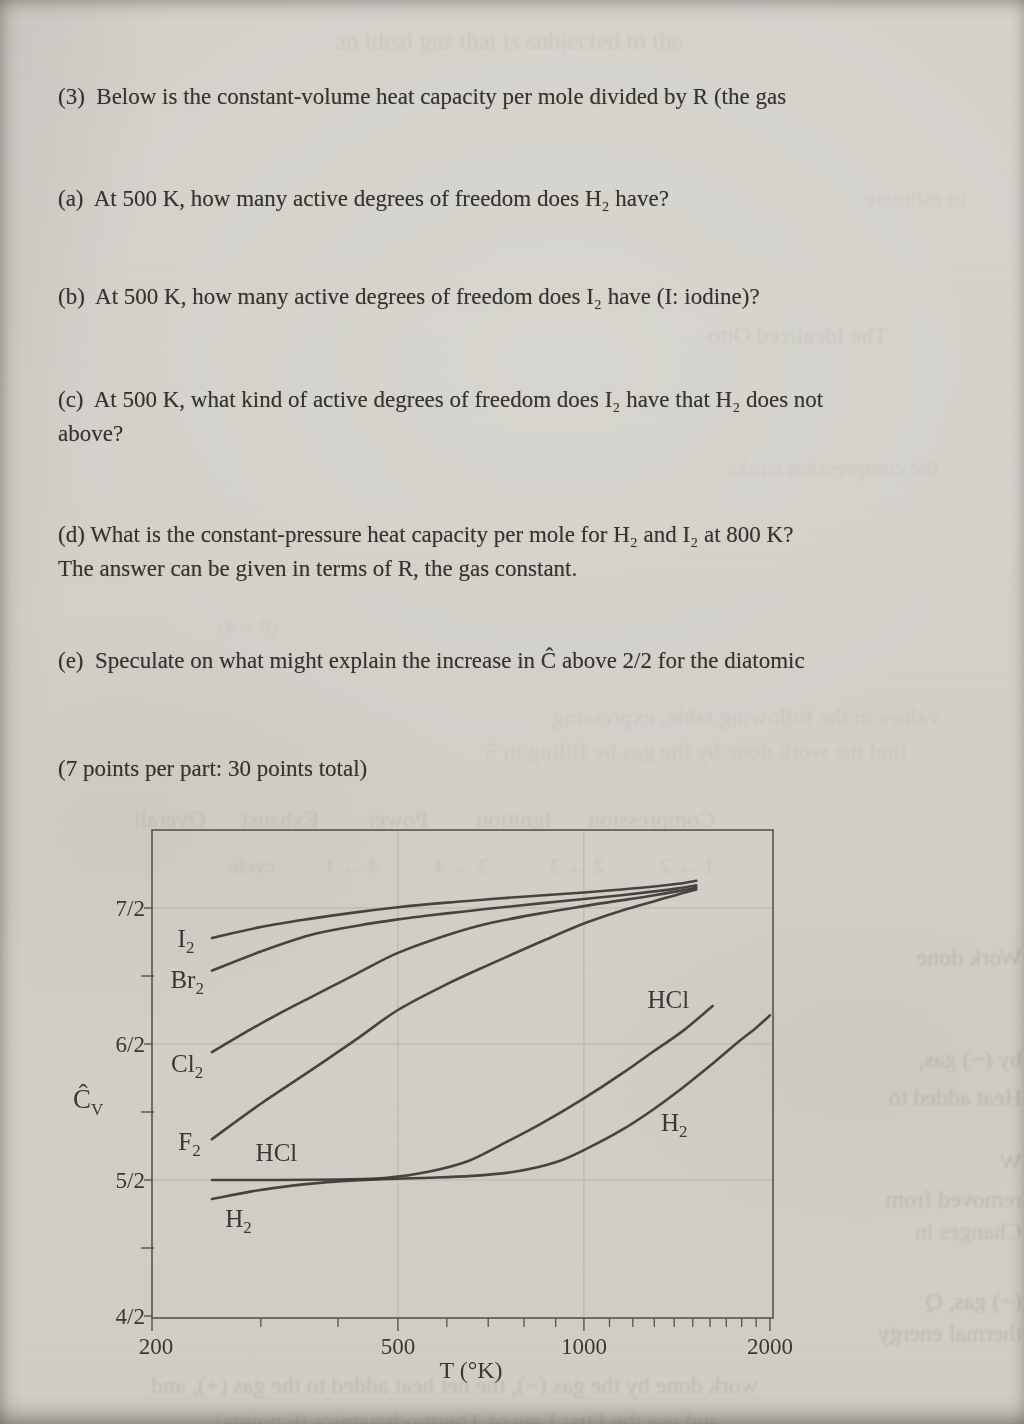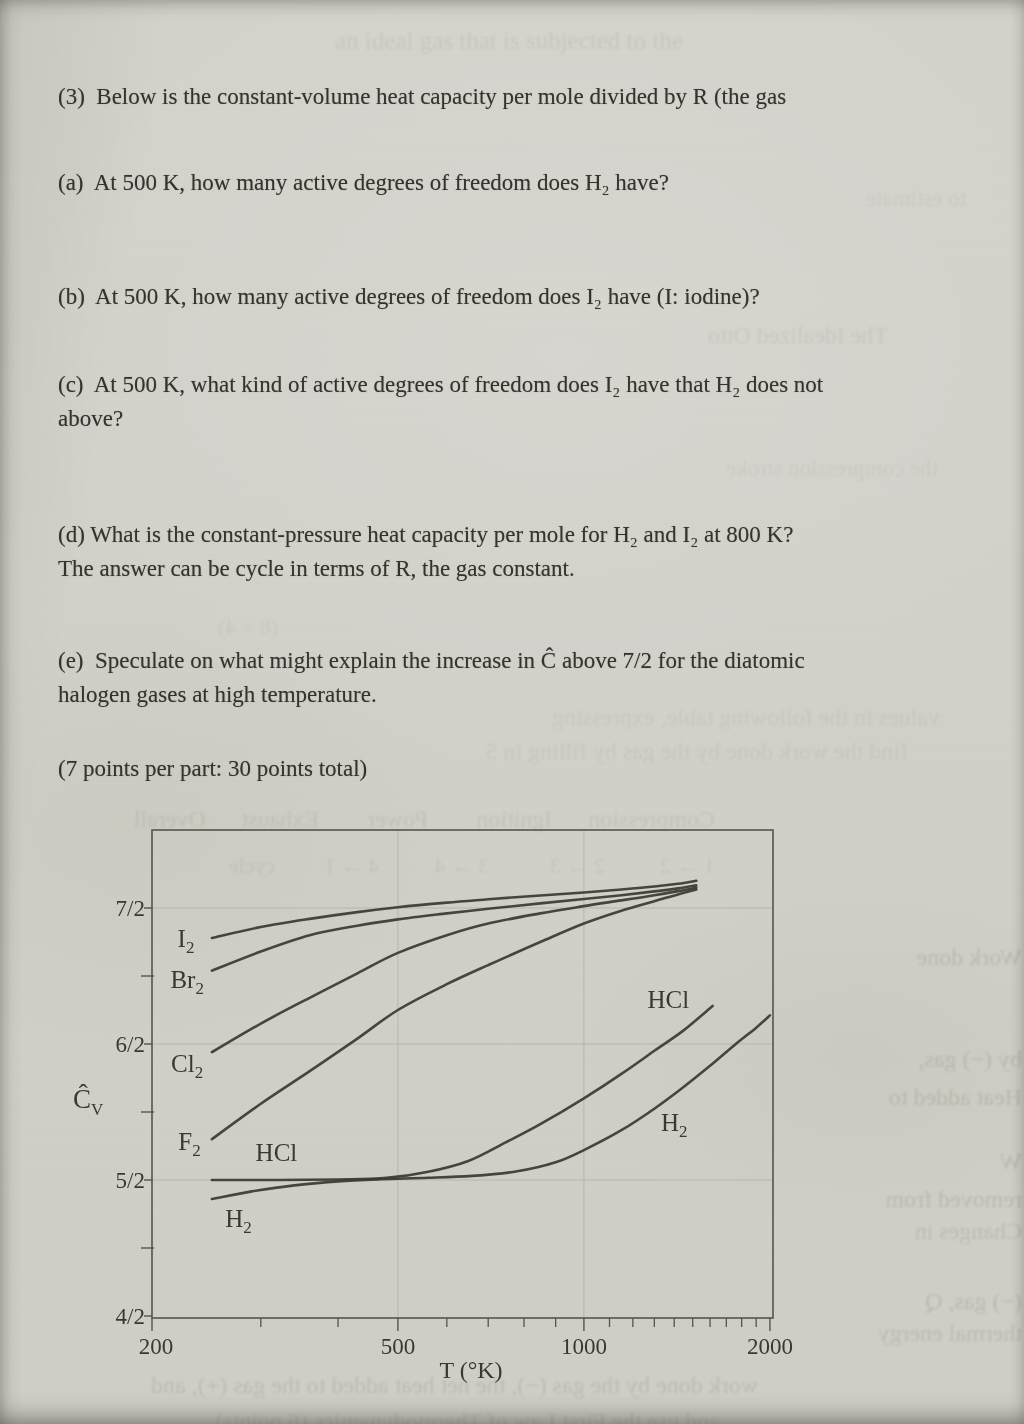--- a/index.html
+++ b/index.html
@@ -131,36 +131,35 @@
       <text x="276.44961148189316" y="1160.8" font-size="25" fill="#3a3833" font-family="&quot;Liberation Serif&quot;,&quot;DejaVu Serif&quot;,serif" text-anchor="middle">HCl</text>
       <text x="668.3994634592334" y="1008.48" font-size="25" fill="#3a3833" font-family="&quot;Liberation Serif&quot;,&quot;DejaVu Serif&quot;,serif" text-anchor="middle">HCl</text>
       <path d="M211.9 1199.0C218.5 1197.8,238.0 1193.7,251.7 1191.4C265.5 1189.2,280.0 1187.1,294.4 1185.4C308.8 1183.8,323.5 1182.4,338.0 1181.4C352.5 1180.3,366.2 1179.8,381.3 1179.2C396.3 1178.6,413.1 1178.4,428.3 1177.8C443.5 1177.3,457.6 1177.0,472.4 1175.9C487.2 1174.8,503.4 1173.6,517.2 1171.3C531.1 1169.0,544.5 1165.9,555.6 1162.3C566.8 1158.8,573.0 1155.4,583.9 1150.1C594.9 1144.7,609.7 1137.1,621.4 1130.2C633.2 1123.3,644.0 1115.9,654.3 1108.7C664.7 1101.5,674.3 1094.1,683.6 1087.0C692.9 1079.8,701.6 1072.7,710.0 1065.8C718.5 1058.8,726.4 1051.7,734.1 1045.4C741.8 1039.0,750.2 1032.7,756.2 1027.7C762.1 1022.7,767.6 1017.5,769.9 1015.4" fill="none" stroke="#3a3833" stroke-width="2.6" stroke-linecap="round" opacity="0.92"></path>
       <text x="238.4356828123207" y="1227.44" font-size="25" fill="#3a3833" font-family="&quot;Liberation Serif&quot;,&quot;DejaVu Serif&quot;,serif" text-anchor="middle"><tspan>H</tspan><tspan font-size="17" dy="6">2</tspan></text>
       <text x="674.2126338633313" y="1130.88" font-size="25" fill="#3a3833" font-family="&quot;Liberation Serif&quot;,&quot;DejaVu Serif&quot;,serif" text-anchor="middle"><tspan>H</tspan><tspan font-size="17" dy="6">2</tspan></text>
     </svg>
 
   <div class="txt" style="top:80px">
     <div class="line">(3)  Below is the constant-volume heat capacity per mole divided by R (the gas</div>
   </div>
-  <div class="txt" style="top:166px">
+  <div class="txt" style="top:182px">
     <div class="line">(a)  At 500 K, how many active degrees of freedom does H₂ have?</div>
   </div>
   <div class="txt" style="top:280px">
     <div class="line">(b)  At 500 K, how many active degrees of freedom does I₂ have (I: iodine)?</div>
   </div>
-  <div class="txt" style="top:368px">
+  <div class="txt" style="top:383px">
     <div class="line">(c)  At 500 K, what kind of active degrees of freedom does I₂ have that H₂ does not</div>
     <div class="line">above?</div>
   </div>
   <div class="txt" style="top:518px">
     <div class="line">(d) What is the constant-pressure heat capacity per mole for H₂ and I₂ at 800 K?</div>
-    <div class="line">The answer can be cycle in terms of R, the gas constant.</div>
+    <div class="line">The answer can be given in terms of R, the gas constant.</div>
   </div>
   <div class="txt" style="top:644px">
-    <div class="line">(e)  Speculate on what might explain the increase in Ĉ above 7/2 for the diatomic</div>
-    <div class="line">halogen gases at high temperature.</div>
+    <div class="line">(e)  Speculate on what might explain the increase in Ĉ above 2/2 for the diatomic</div>
   </div>
   <div class="txt" style="top:752px">
     <div class="line">(7 points per part: 30 points total)</div>
   </div>
 
   <div class="noise"></div>
 </div>
 
 </body></html>

